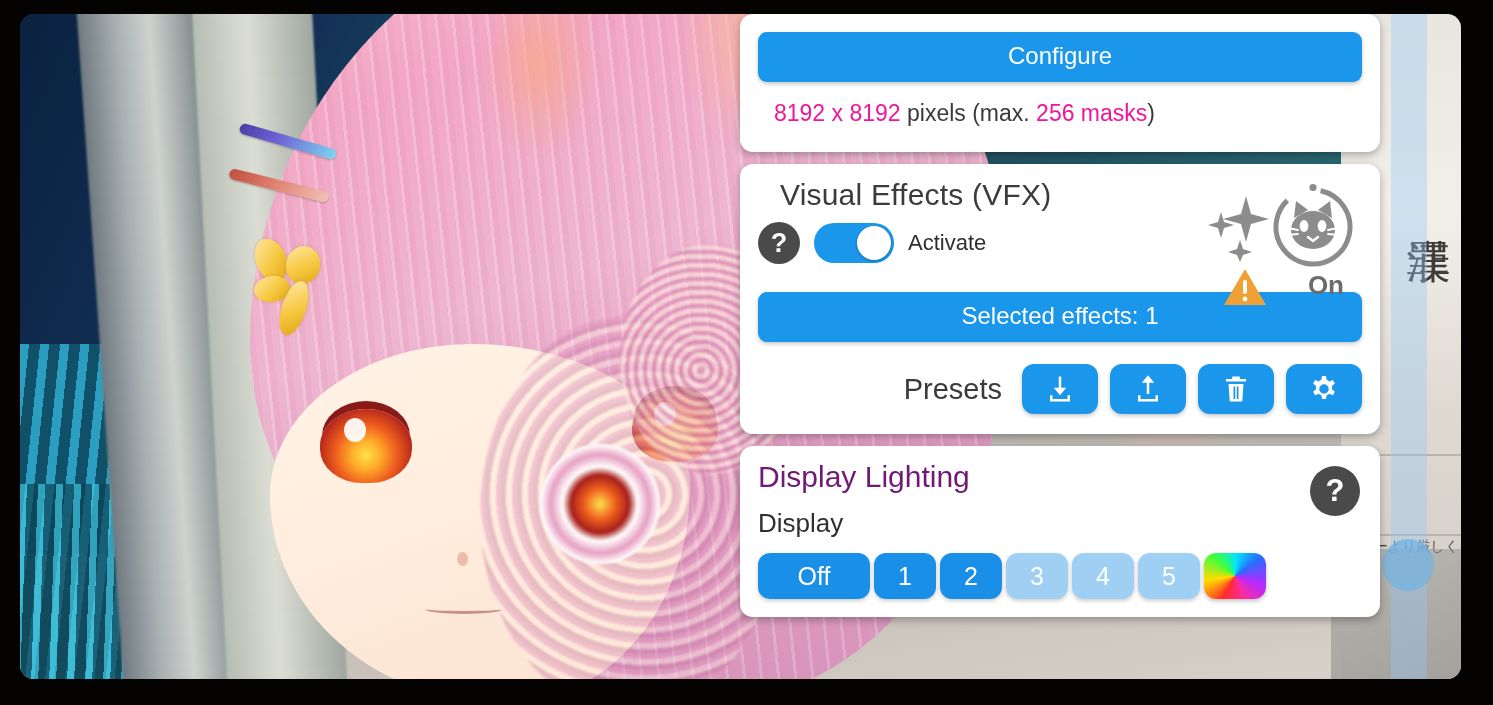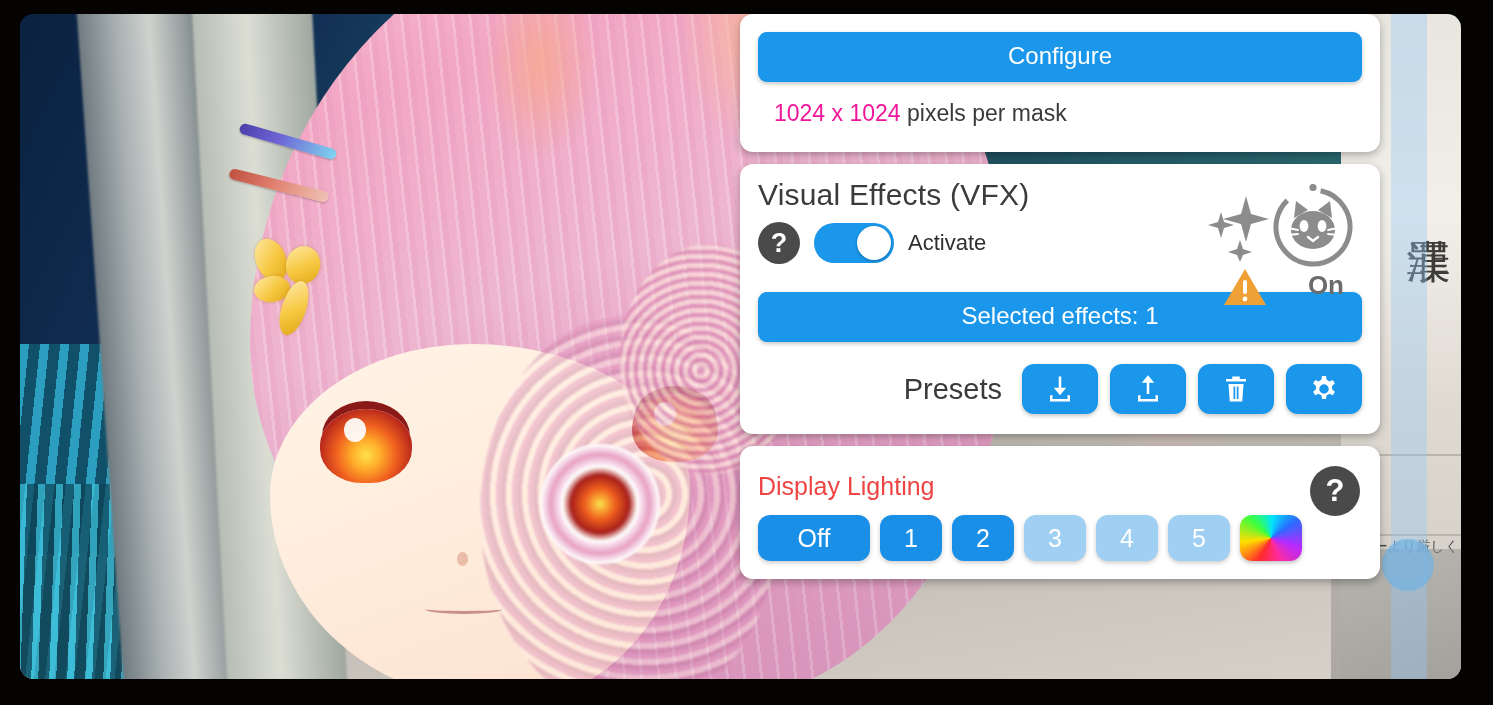--- a/index.html
+++ b/index.html
@@ -267,20 +267,21 @@
     line-height: 30px;
     color: #3a3a3a;
   }
   .hl { color: #f0169b; }
 
   
   #panel-vfx { padding: 14px 18px 20px 18px; position: relative; }
   #vfx-title {
     font-size: 30px; color: #3b3b3b; font-weight: 400;
     letter-spacing: .2px;
+    margin-left: 22px;
   }
   #vfx-toggle-row {
     display: flex; align-items: center; gap: 14px;
     margin-top: 10px;
   }
   .help-badge {
     width: 42px; height: 42px; border-radius: 50%;
     background: #4a4a4a; color: #fff;
     display: flex; align-items: center; justify-content: center;
     font-size: 27px; font-weight: bold; cursor: pointer;
@@ -332,28 +333,28 @@
     width: 76px; height: 50px;
     background: #1a97eb; border: none; border-radius: 12px;
     display: flex; align-items: center; justify-content: center;
     box-shadow: 0 2px 4px rgba(0,0,0,.22);
     cursor: pointer; flex: none;
   }
   .icon-btn svg { width: 30px; height: 30px; fill: #fff; }
 
   
   #panel-lighting { padding: 14px 18px 18px 18px; position: relative; }
-  #lighting-title { font-size: 25px; color: #ef4444; margin-top: 12px; }
+  #lighting-title { font-size: 30px; color: #701a75; }
   #lighting-help {
     position: absolute; right: 20px; top: 20px;
     width: 50px; height: 50px; font-size: 31px;
   }
   #display-sub { font-size: 26px; color: #2f2f2f; margin-top: 14px; }
   #display-btn-row {
-    display: flex; align-items: center; gap: 10px;
+    display: flex; align-items: center; gap: 4px;
     margin-top: 14px;
   }
   .chip {
     height: 46px; border-radius: 12px;
     background: #1a8fe8; color: #fff;
     display: flex; align-items: center; justify-content: center;
     font-size: 25px; border: none; cursor: pointer;
     box-shadow: 0 2px 4px rgba(0,0,0,.20);
     flex: none;
   }
@@ -418,21 +419,21 @@
 
     <div id="edge-strip"></div>
     <div id="edge-handle"></div>
 
     <div id="panel-column">
 
       <div class="panel" id="panel-configure">
         <button class="btn-wide">Configure</button>
         <div id="size-info">
           <div>
-            <span class="hl">1024 x 1024</span><span> pixels per mask</span>
+            <span class="hl">8192 x 8192</span><span> pixels (max. </span><span class="hl">256 masks</span><span>)</span>
           </div>
         </div>
       </div>
 
       <div class="panel" id="panel-vfx">
         <div id="vfx-title">Visual Effects (VFX)</div>
 
         <div id="vfx-toggle-row">
           <div class="help-badge">?</div>
           <div class="switch">
@@ -503,20 +504,21 @@
                        l-.5 3 h-3.2 l-.5-3 a8.6 8.6 0 0 1 -2.2-1.3 l-2.8 1.2 l-1.6-2.8 l2.3-2
                        a8.6 8.6 0 0 1 0-2.6 l-2.3-2 l1.6-2.8 l2.8 1.2 a8.6 8.6 0 0 1 2.2-1.3 z"></path>
             </svg>
           </button>
         </div>
       </div>
 
       <div class="panel" id="panel-lighting">
         <div id="lighting-title">Display Lighting</div>
         <div class="help-badge" id="lighting-help">?</div>
+        <div id="display-sub">Display</div>
 
         <div id="display-btn-row">
           <button class="chip off">Off</button>
           <button class="chip num">1</button>
           <button class="chip num">2</button>
           <button class="chip num dim">3</button>
           <button class="chip num dim">4</button>
           <button class="chip num dim">5</button>
           <button class="chip wheel"></button>
         </div>

